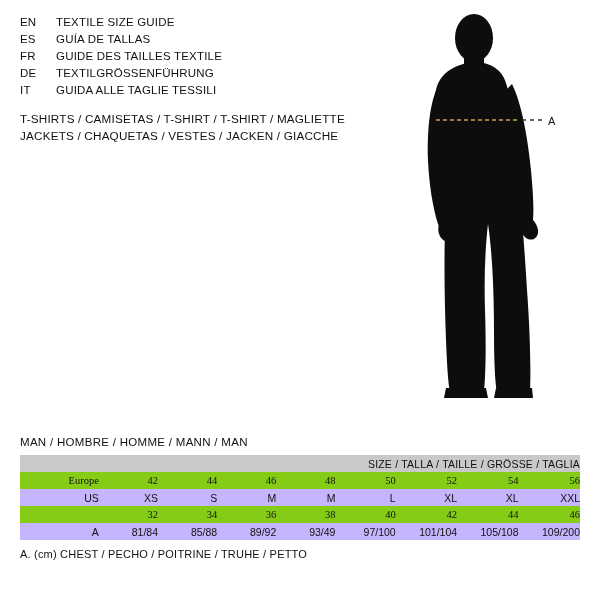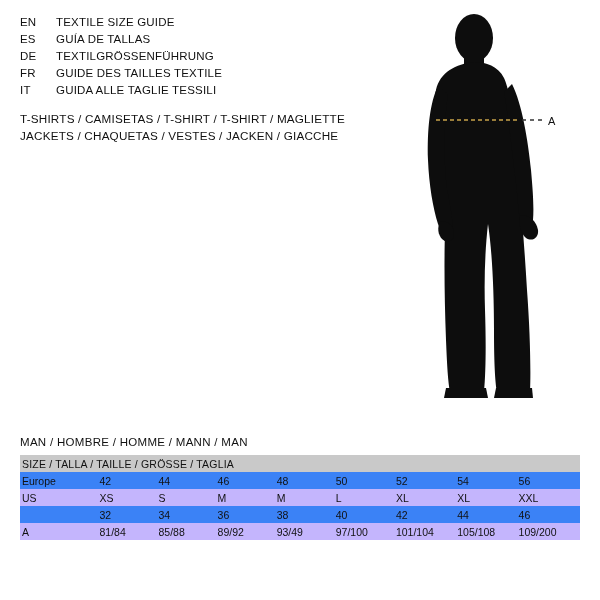--- a/index.html
+++ b/index.html
@@ -97,29 +97,30 @@
   }
   table.size-table {
     border-collapse: collapse;
     width: 560px;
     font-size: 10.5px;
     color: #111111;
   }
   table.size-table td, table.size-table th {
     padding: 0;
     height: 17px;
-    text-align: left;
+    text-align: right;
     font-weight: normal;
     vertical-align: middle;
   }
   .row-head {
     background: #c9c9c9;
   }
   .row-alt {
-    background: #3b82f6;
+    background: #84cc16;
+    font-family: Liberation Serif, serif;
   }
   .row-plain {
     background: #c4b5fd;
   }
   .col-label {
     width: 88px;
     padding-left: 2px !important;
   }
   .col-val {
     width: 67px;
@@ -145,26 +146,26 @@
   <div class="lang-block">
     <div class="lang-row">
       <span class="lang-code">EN</span>
       <span class="lang-text">TEXTILE SIZE GUIDE</span>
     </div>
     <div class="lang-row">
       <span class="lang-code">ES</span>
       <span class="lang-text">GUÍA DE TALLAS</span>
     </div>
     <div class="lang-row">
+      <span class="lang-code">FR</span>
+      <span class="lang-text">GUIDE DES TAILLES TEXTILE</span>
+    </div>
+    <div class="lang-row">
       <span class="lang-code">DE</span>
       <span class="lang-text">TEXTILGRÖSSENFÜHRUNG</span>
-    </div>
-    <div class="lang-row">
-      <span class="lang-code">FR</span>
-      <span class="lang-text">GUIDE DES TAILLES TEXTILE</span>
     </div>
     <div class="lang-row">
       <span class="lang-code">IT</span>
       <span class="lang-text">GUIDA ALLE TAGLIE TESSILI</span>
     </div>
   </div>
 
   <div class="garment-block">
     <div class="garment-line">T-SHIRTS / CAMISETAS / T-SHIRT / T-SHIRT / MAGLIETTE</div>
     <div class="garment-line">JACKETS / CHAQUETAS / VESTES / JACKEN / GIACCHE</div>
@@ -271,14 +272,15 @@
           <td class="col-val">93/49</td>
           <td class="col-val">97/100</td>
           <td class="col-val">101/104</td>
           <td class="col-val">105/108</td>
           <td class="col-val">109/200</td>
         </tr>
       </tbody>
     </table>
   </div>
 
+  <div class="footnote">A. (cm) CHEST / PECHO / POITRINE / TRUHE / PETTO</div>
 
 </div>
 
 </body></html>

